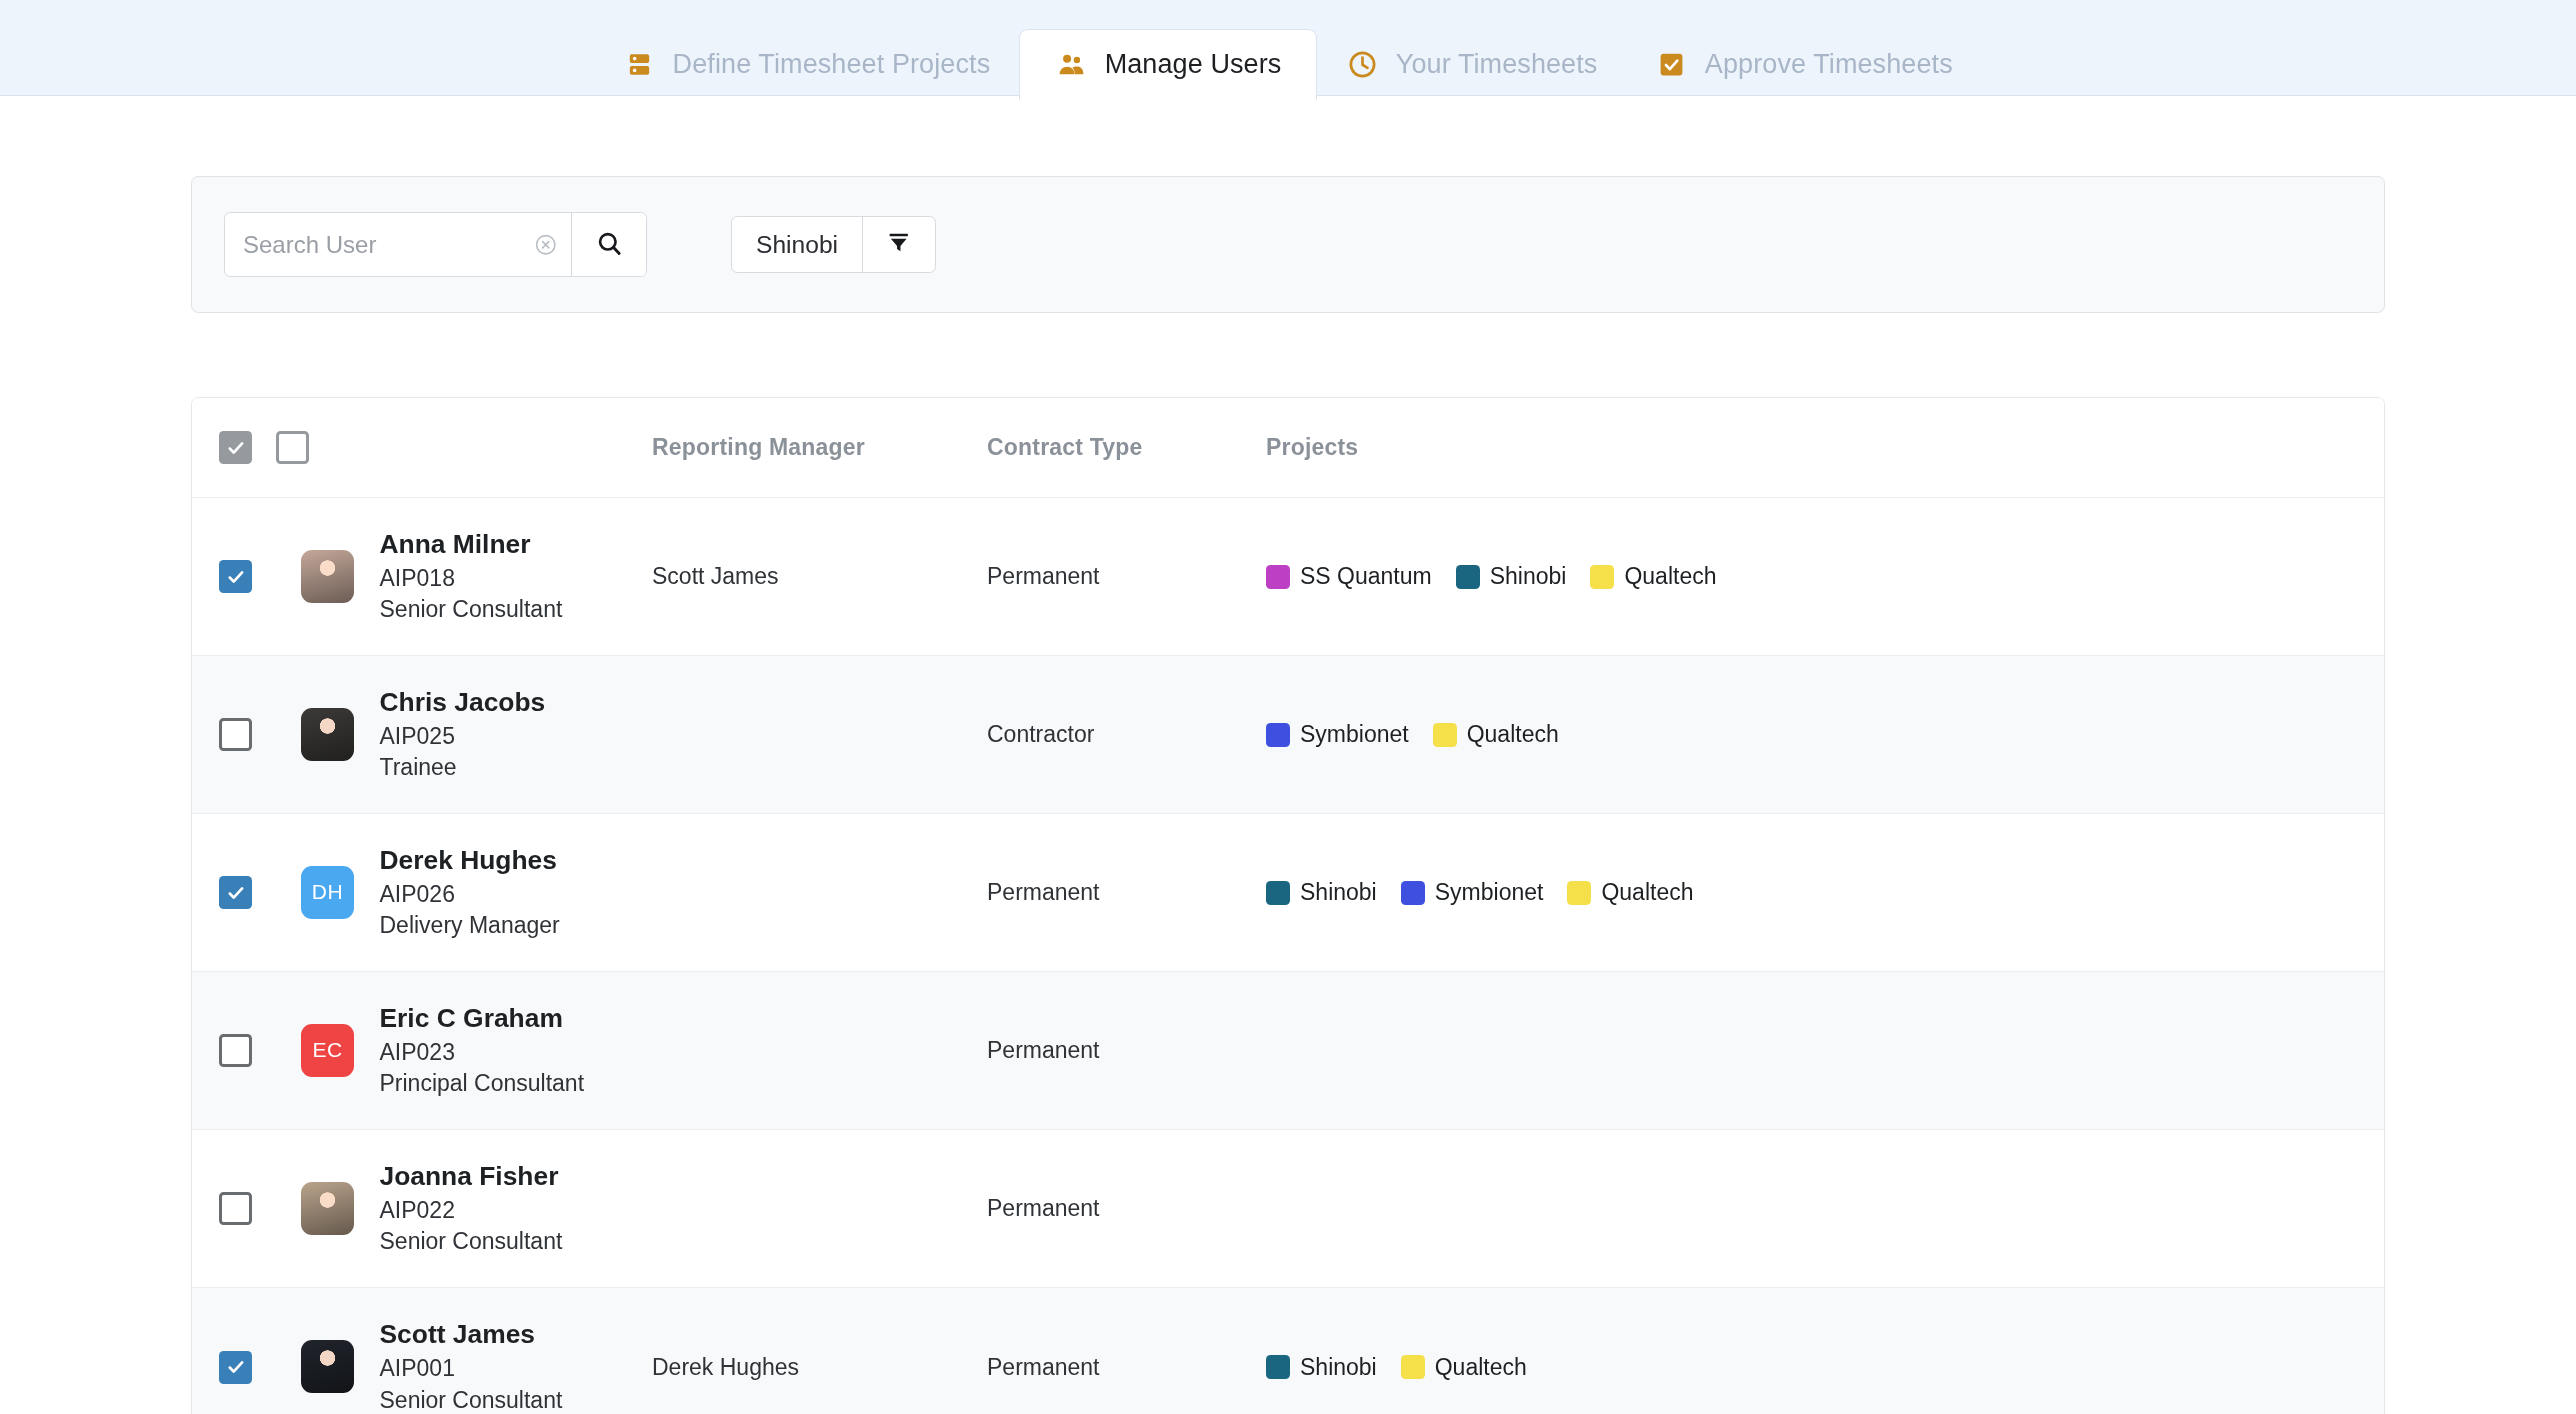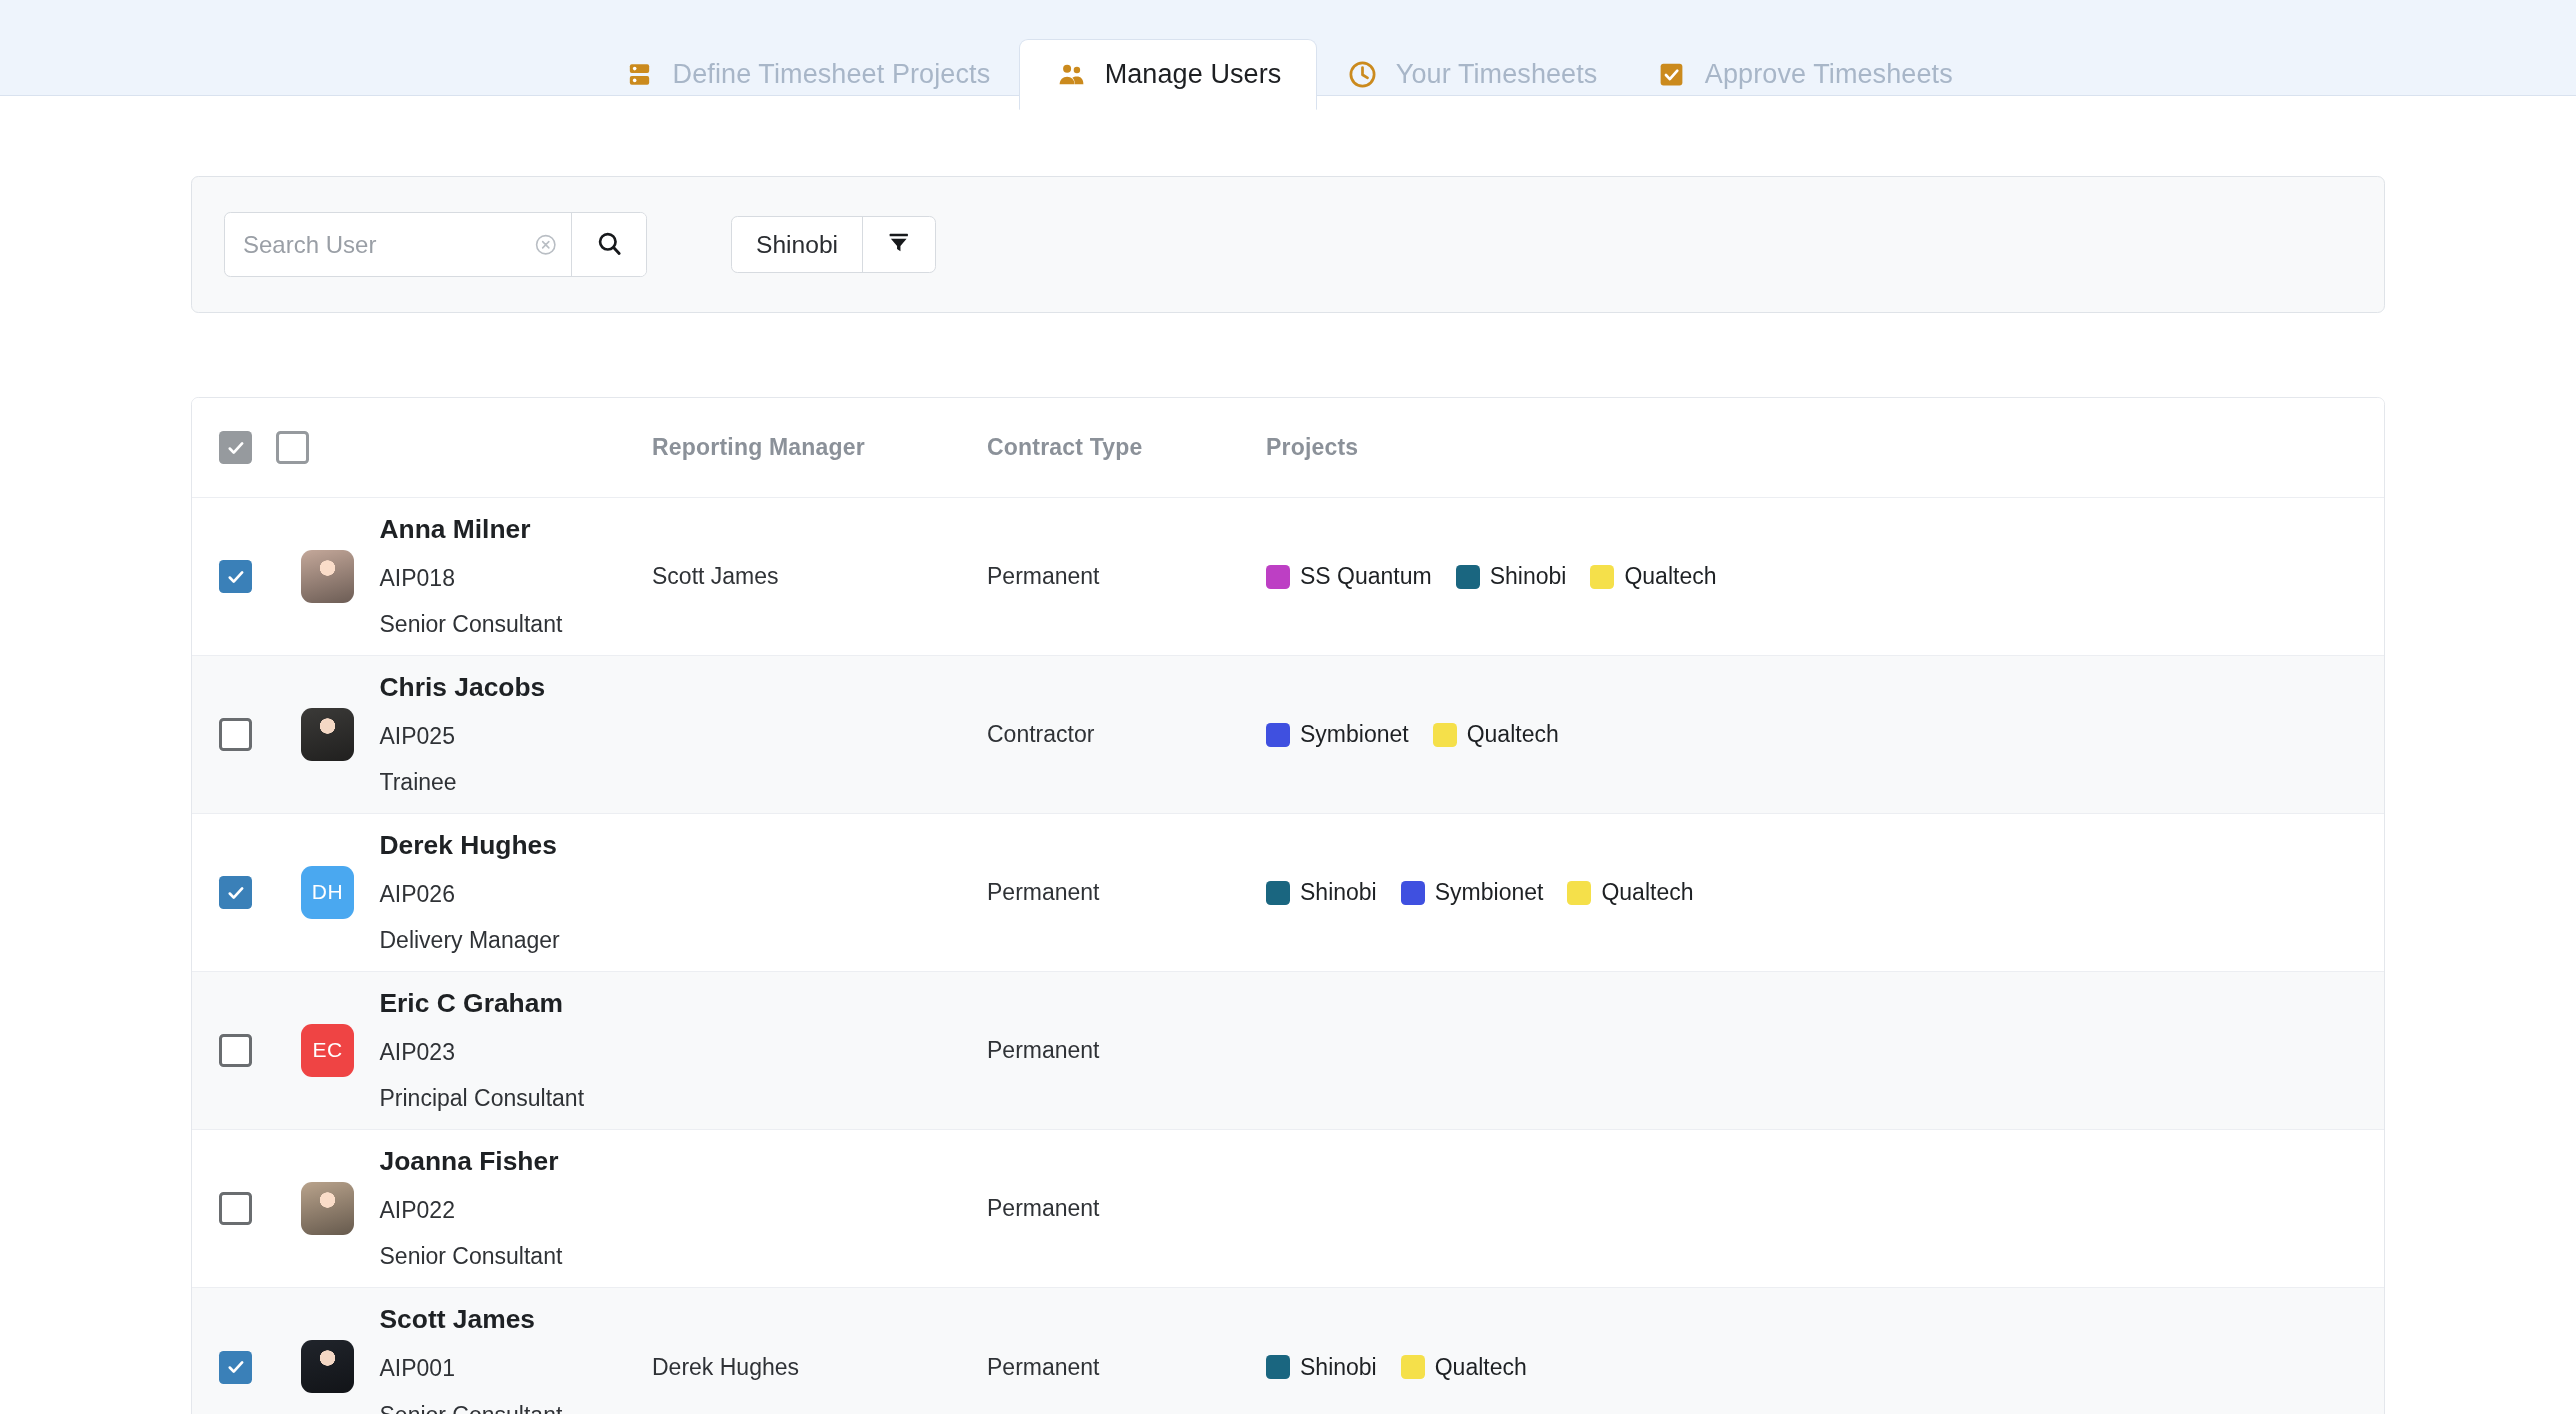--- a/index.html
+++ b/index.html
@@ -29,21 +29,21 @@
     height: 96px;
   }
   .tab {
     display: flex;
     align-items: center;
     gap: 16.4px;
     height: 71px;
     padding: 0 29px;
     cursor: pointer;
     position: relative;
-    top: 15px;
+    top: 5px;
   }
   .tab .tab-label {
     font-size: 27px;
     color: #a8b6c8;
     white-space: nowrap;
     letter-spacing: 0.1px;
   }
   .tab.active {
     background: #ffffff;
     border: 0.9px solid #d9e2ef;
@@ -212,21 +212,21 @@
     display: flex;
     align-items: center;
     justify-content: center;
     font-size: 21px;
     color: #ffffff;
     letter-spacing: 0.5px;
     background-size: cover;
     background-position: center 18%;
   }
 
-  .userinfo { display: flex; flex-direction: column; justify-content: center; gap: 17px; }
+  .userinfo { display: flex; flex-direction: column; justify-content: center; gap: 2px; }
   .uname {
     font-size: 26.4px;
     font-weight: bold;
     color: #1e2124;
     line-height: 1.28;
   }
   .uid, .urole {
     font-size: 23px;
     color: #2f3236;
     line-height: 1.3;

